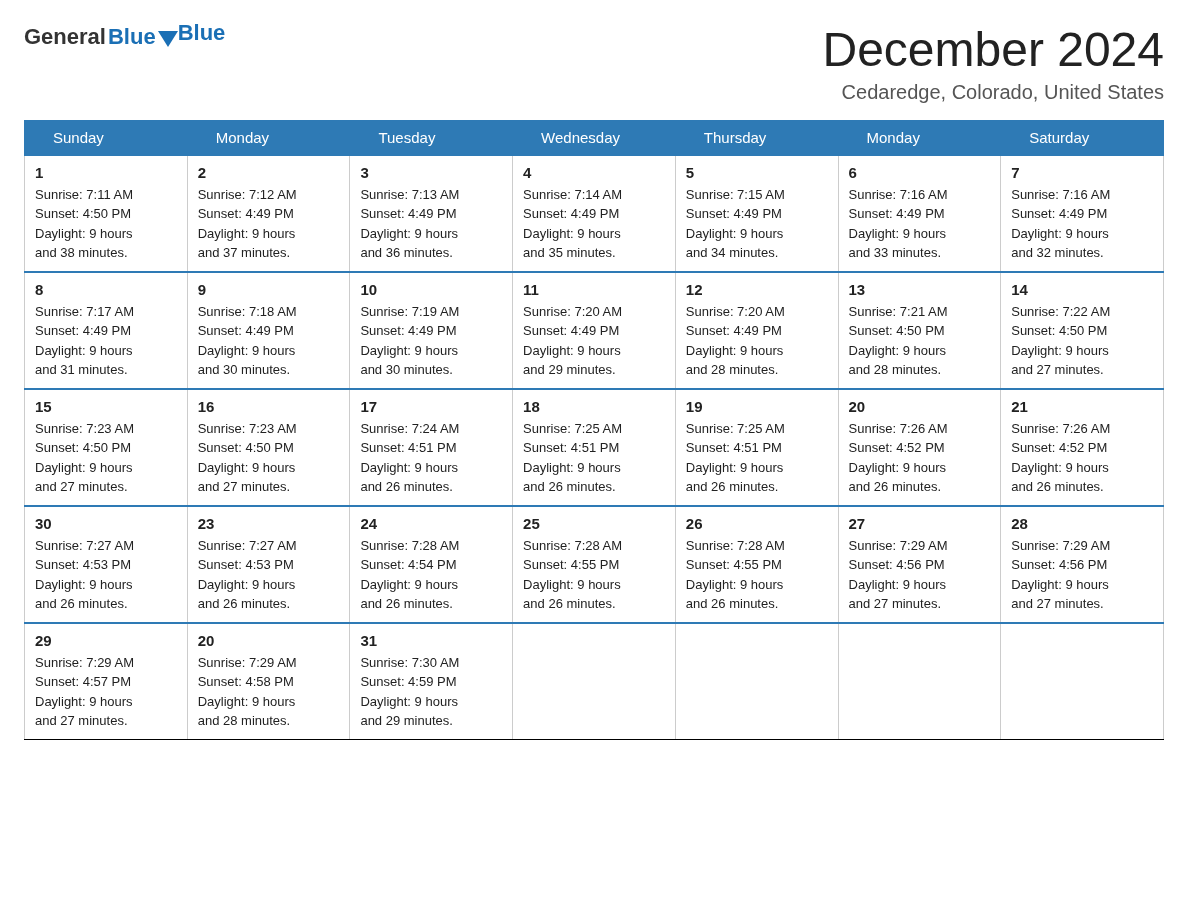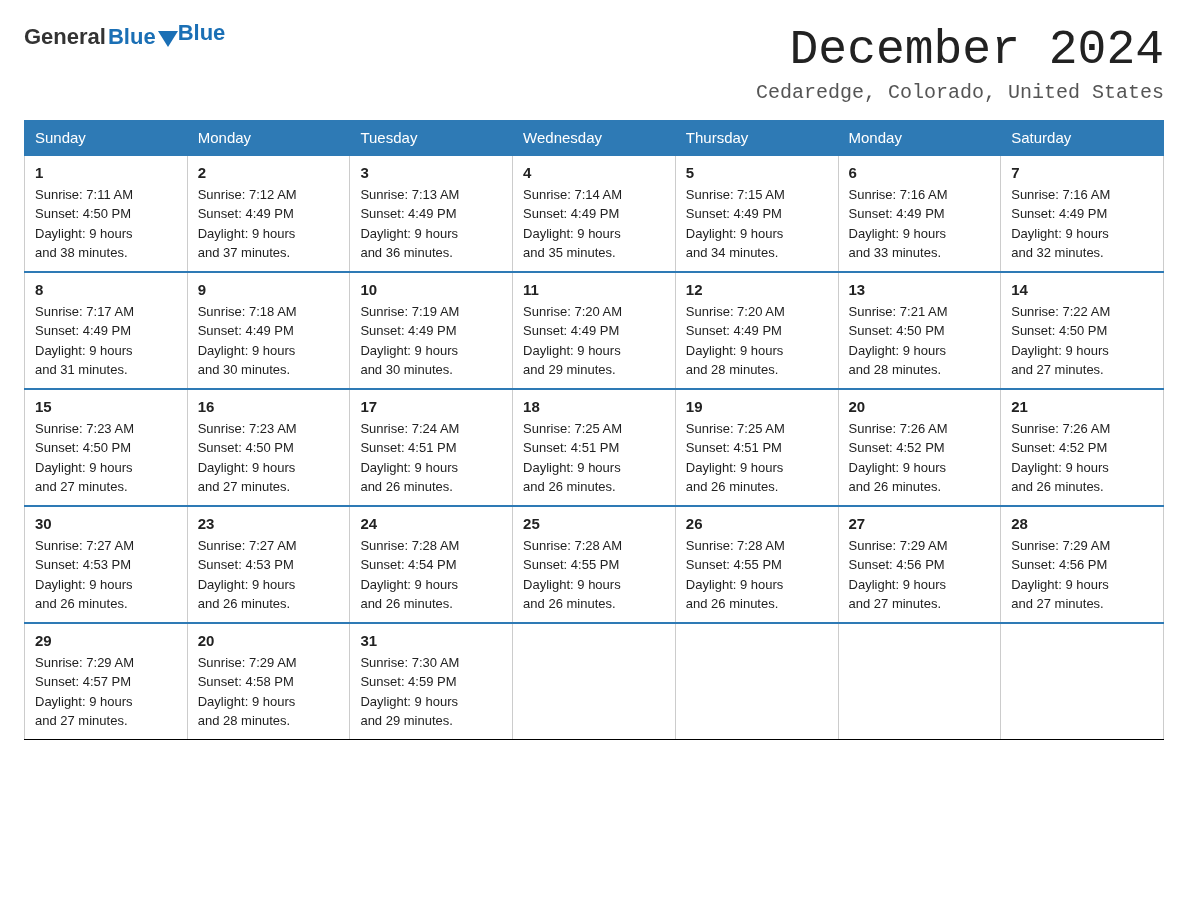--- a/index.html
+++ b/index.html
@@ -40,21 +40,20 @@
       display: inline-block;
     }
     .logo-underline {
       font-size: 22px;
       font-weight: bold;
       color: #1a6fb5;
       margin-top: -4px;
     }
     .title-block {
       text-align: right;
-      font-family: Liberation Mono, monospace;
     }
     .month-title {
       font-size: 48px;
       font-weight: normal;
       color: #222;
       line-height: 1.1;
     }
     .location-title {
       font-size: 20px;
       color: #555;
@@ -65,21 +64,21 @@
       border-collapse: collapse;
       table-layout: fixed;
     }
     thead tr {
       background-color: #2e7ab5;
     }
     thead th {
       color: #fff;
       font-size: 15px;
       font-weight: normal;
-      padding: 8px 10px;
+      padding: 8px 28px;
       text-align: left;
       border: 1px solid #2e7ab5;
     }
     tbody tr {
       border-top: 2px solid #2e7ab5;
     }
     tbody td {
       vertical-align: top;
       padding: 8px 10px;
       font-size: 13px;

